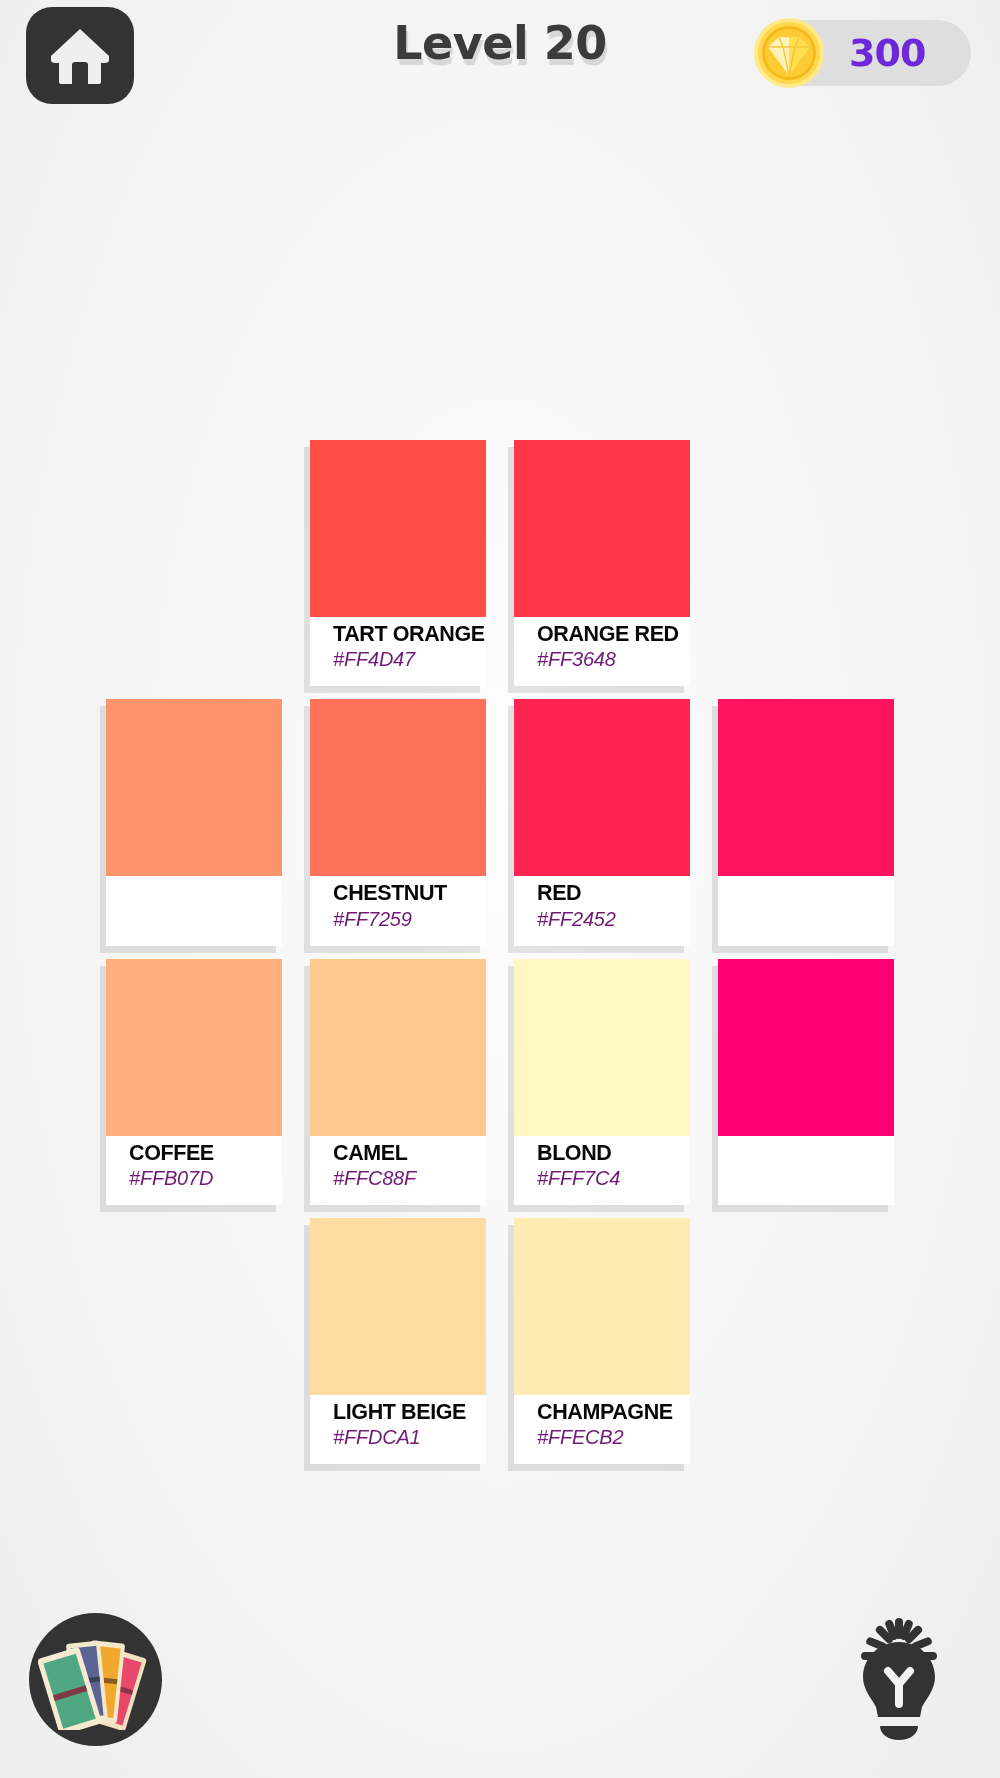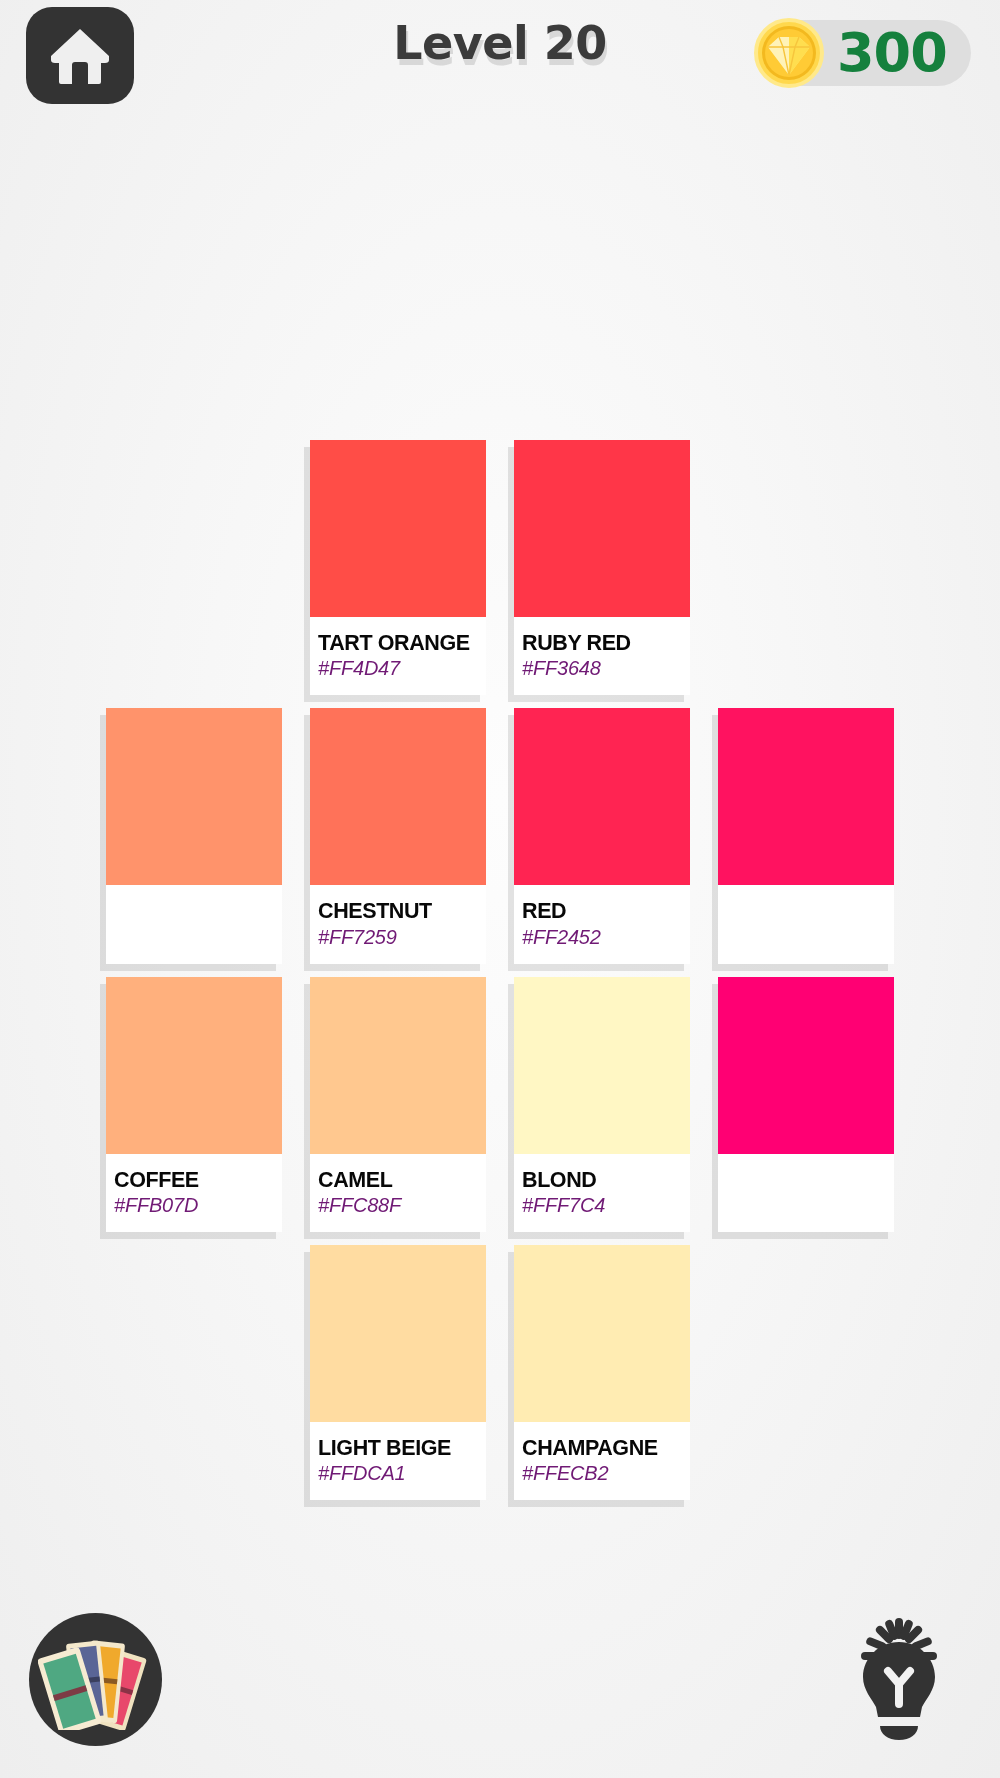--- a/index.html
+++ b/index.html
@@ -70,25 +70,25 @@
   }
   .coin-icon {
     width: 72px;
     height: 72px;
     margin-left: -3px;
     margin-top: -1px;
     flex: 0 0 auto;
     position: relative;
   }
   .coin-count {
-    font-size: 54px;
+    font-size: 38px;
     font-weight: bold;
-    color: #15803d;
+    color: #6d28d9;
     font-family: "DejaVu Sans", sans-serif;
-    margin-left: 12px;
+    margin-left: 24px;
     line-height: 1;
     letter-spacing: -1px;
   }
 
   
   .board {
     position: absolute;
     left: 0;
     top: 440px;
     width: 1000px;
@@ -107,22 +107,23 @@
     background: #ffffff;
     cursor: pointer;
     box-shadow: -6px 7px 0 rgba(0,0,0,0.10);
   }
   .card-swatch {
     width: 100%;
     height: 177px;
     display: block;
   }
   .card-info {
-    padding: 14px 8px 14px 8px;
+    padding: 5px 8px 14px 8px;
     background: #ffffff;
+    margin-left: 15px;
   }
   .card-name {
     font-size: 21.5px;
     font-weight: bold;
     color: #080808;
     line-height: 1.13;
     white-space: nowrap;
     font-family: "Liberation Sans", sans-serif;
     letter-spacing: -0.4px;
   }
@@ -210,21 +211,21 @@
     <div class="card">
       <div class="card-swatch" style="background: rgb(255, 77, 71);"></div>
       <div class="card-info">
         <div class="card-name">TART ORANGE</div>
         <div class="card-hex">#FF4D47</div>
       </div>
     </div>
     <div class="card">
       <div class="card-swatch" style="background: rgb(255, 54, 72);"></div>
       <div class="card-info">
-        <div class="card-name">RUBY RED</div>
+        <div class="card-name">ORANGE RED</div>
         <div class="card-hex">#FF3648</div>
       </div>
     </div>
   </div>
 
   <div class="card-row">
     <div class="card">
       <div class="card-swatch" style="background: rgb(255, 147, 107);"></div>
     </div>
     <div class="card">

